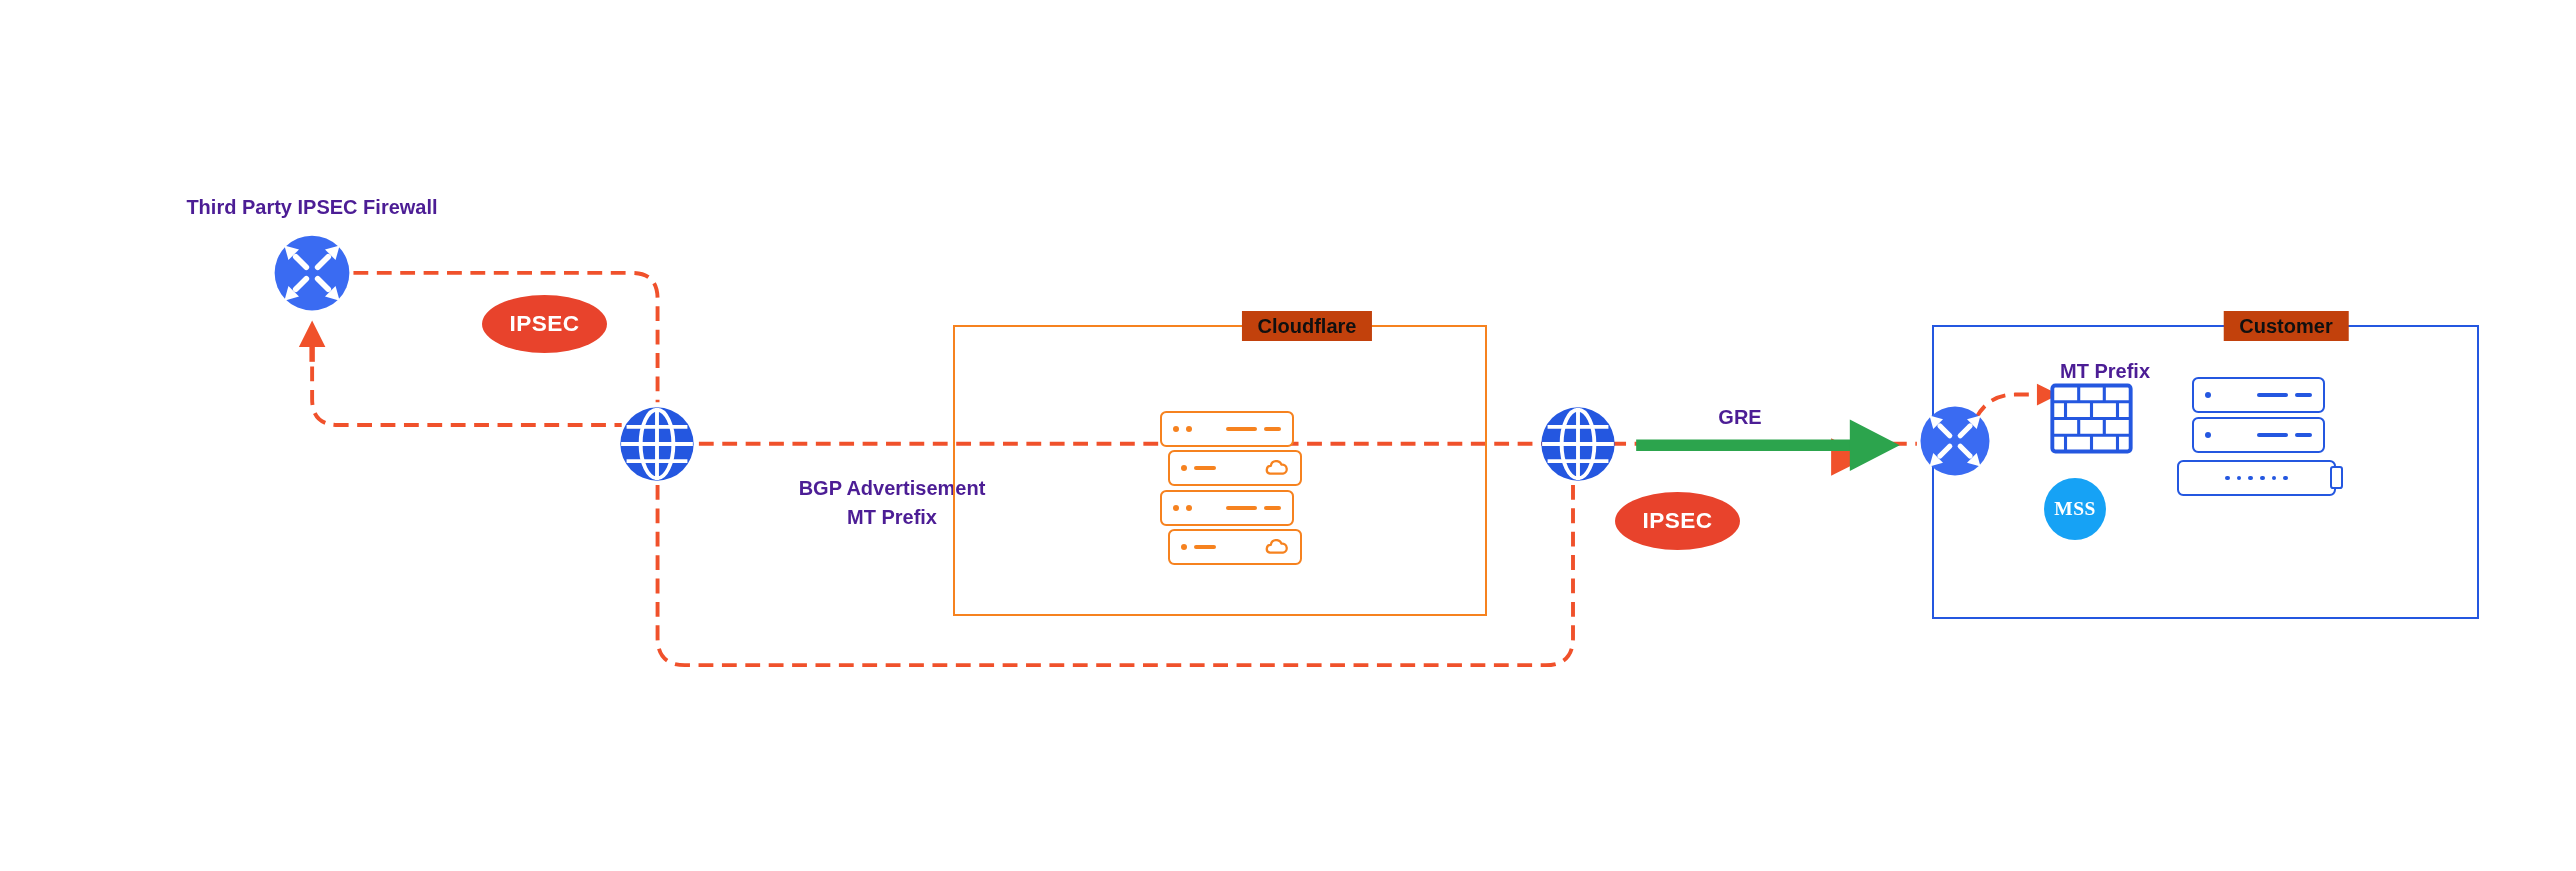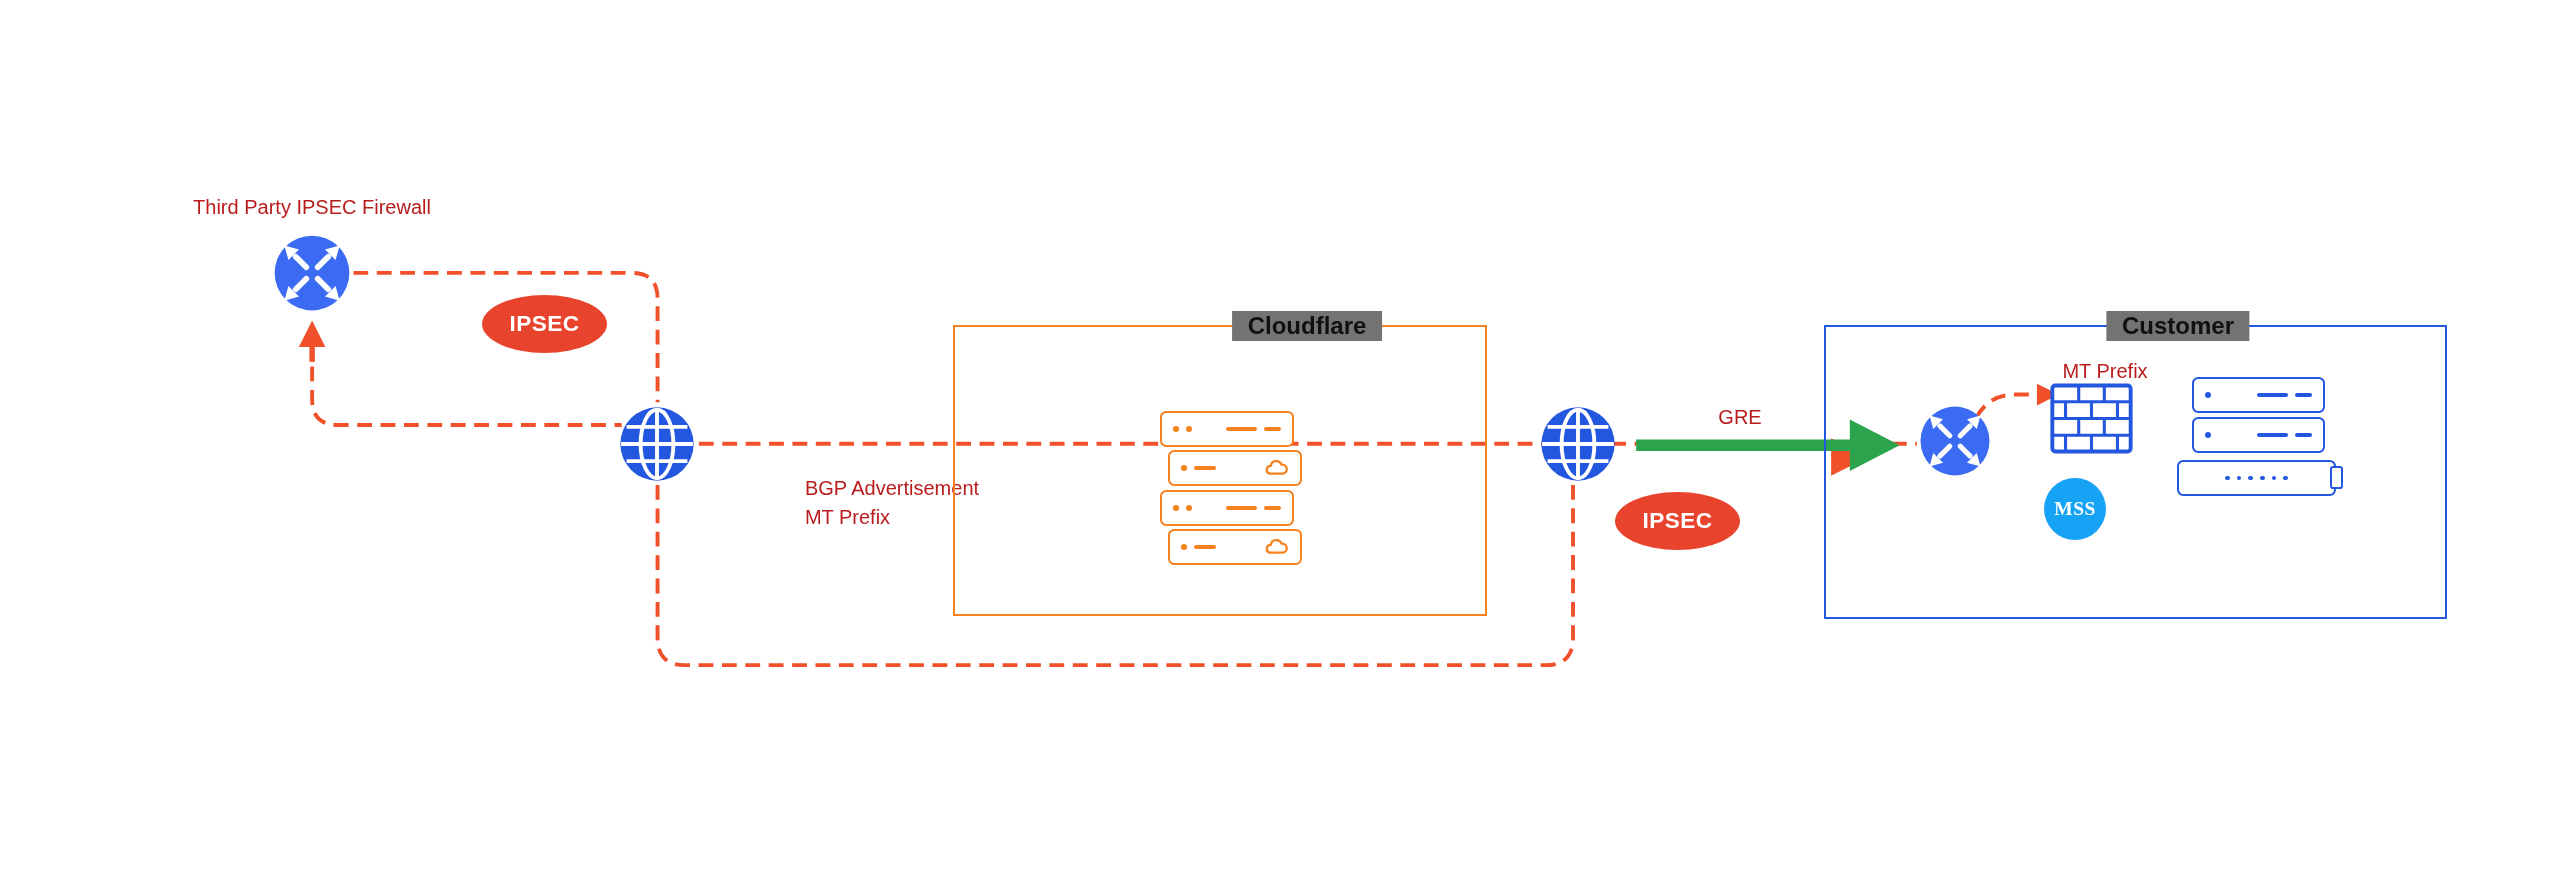--- a/index.html
+++ b/index.html
@@ -12,39 +12,39 @@
   }
   svg.lines{position:absolute;left:0;top:0;}
   .dash{fill:none;stroke:#f0512b;stroke-width:5;stroke-dasharray:19 11;}
   .red-fill{fill:#f0512b;}
   .red-solid{stroke:#f0512b;stroke-width:7;}
   .green-body{stroke:#2ca44d;stroke-width:15;}
   .green-fill{fill:#2ca44d;}
 
   .label{
     position:absolute;transform:translate(-50%,-50%);
-    font-weight:400;font-size:20px;color:#b91c1c;white-space:nowrap;
-    line-height:29px;
+    font-weight:700;font-size:20px;color:#4c1d95;white-space:nowrap;
+    text-align:center;line-height:29px;
   }
   .icon{position:absolute;}
 
   .badge{
     position:absolute;display:flex;align-items:center;justify-content:center;
     background:#e8432c;color:#ffffff;font-weight:700;font-size:22.6px;
     border-radius:50%;letter-spacing:0.4px;
   }
   .badge.ipsec{width:125px;height:58px;}
   .badge.mss{width:62px;height:62px;background:#16a2f5;font-size:19.5px;}
 
   .zonebox{position:absolute;box-sizing:border-box;background:transparent;}
   .zonebox.cf{border:2.3px solid #f6821f;}
   .zonebox.cust{border:2.3px solid #2457e0;}
   .zonebox .zl{
     position:absolute;top:-15.6px;left:352px;transform:translateX(-50%);
-    background:#737373;padding:0 15.6px;font-weight:700;font-size:24px;color:#101010;
+    background:#c2410c;padding:0 15.6px;font-weight:700;font-size:20px;color:#101010;
     white-space:nowrap;line-height:30px;
   }
 
   .srv{
     position:absolute;width:134px;height:36px;box-sizing:border-box;
     border:2.3px solid #f6821f;border-radius:6.2px;background:#ffffff;
     display:flex;align-items:center;padding:0 11px;gap:7px;
   }
   .srv.blue{border-color:#2457e0;}
   .srv .dot{width:6.2px;height:6.2px;border-radius:50%;background:#f6821f;flex:0 0 auto;}
@@ -162,21 +162,21 @@
       <line x1="11" y1="72" x2="89" y2="72" stroke="#fff" stroke-width="5"></line>
     </svg>
   </div>
 
   <div class="label" style="left:1740px;top:417px;">GRE</div>
 
   <div class="badge ipsec" style="left:1615px;top:492px;">
     <span>IPSEC</span>
   </div>
 
-  <div class="zonebox cust" style="left:1824px;top:325px;width:623px;height:294px;">
+  <div class="zonebox cust" style="left:1932px;top:325px;width:547px;height:294px;">
     <span class="zl">Customer</span>
   </div>
 
   <div class="icon" style="left:1919px;top:405px;width:72px;height:72px;">
     <svg viewBox="0 0 96 96" width="72" height="72">
       <circle cx="48" cy="48" r="46" fill="#3a6bf2"></circle>
       <g stroke="#fff" stroke-width="7" stroke-linecap="round">
         <line x1="41" y1="41" x2="28" y2="28"></line>
         <line x1="55" y1="41" x2="68" y2="28"></line>
         <line x1="41" y1="55" x2="28" y2="68"></line>

